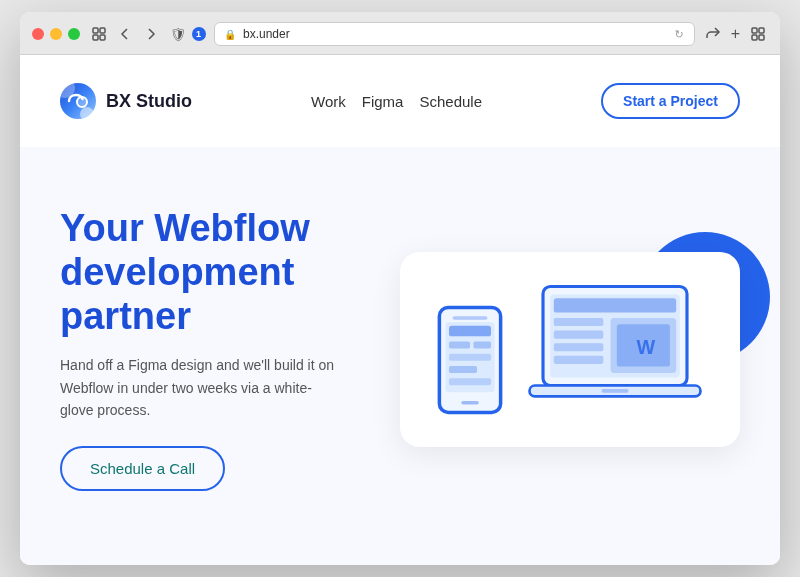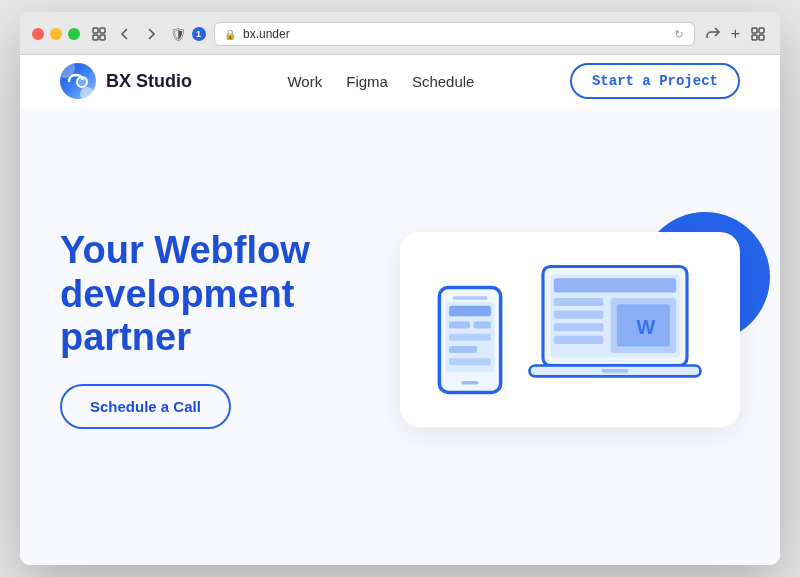--- a/index.html
+++ b/index.html
@@ -145,21 +145,21 @@
       background: #f8f9ff;
       min-height: 510px;
       display: flex;
       flex-direction: column;
     }
 
     
     .nav {
       display: flex;
       align-items: center;
-      padding: 8px 40px;
+      padding: 28px 40px;
       background: white;
       border-bottom: none;
     }
 
     .logo-area {
       display: flex;
       align-items: center;
       gap: 10px;
       text-decoration: none;
       flex-shrink: 0;
@@ -201,40 +201,39 @@
 
     .logo-text {
       font-size: 18px;
       font-weight: 700;
       color: #1a1a2e;
     }
 
     .nav-links {
       display: flex;
       align-items: center;
-      gap: 24px;
+      gap: 16px;
       margin: 0 auto;
     }
 
     .nav-link {
       text-decoration: none;
       color: #333;
       font-size: 15px;
       font-weight: 500;
     }
 
     .nav-cta {
       text-decoration: none;
       color: #2563eb;
       font-size: 14px;
       font-weight: 600;
       border: 2px solid #2563eb;
       border-radius: 50px;
       padding: 8px 20px;
-      font-family: Liberation Mono, monospace;
     }
 
     
     .hero {
       flex: 1;
       display: flex;
       align-items: center;
       padding: 40px 40px 54px;
       gap: 40px;
       background: #f8f9ff;
@@ -257,23 +256,23 @@
     .hero-subtitle {
       font-size: 14px;
       color: #555;
       line-height: 1.6;
       max-width: 280px;
     }
 
     .hero-cta {
       display: inline-block;
       text-decoration: none;
-      color: #1d4ed8;
+      color: #0f766e;
       font-size: 15px;
-      font-weight: 700;
+      font-weight: 400;
       border: 2px solid #2563eb;
       border-radius: 50px;
       padding: 12px 28px;
       width: fit-content;
       margin-top: 8px;
     }
 
     
     .hero-illustration {
       flex: 1;
@@ -415,20 +414,21 @@
         <a class="nav-link" href="#">Figma</a>
         <a class="nav-link" href="#">Schedule</a>
       </div>
 
       <a class="nav-cta" href="#">Start a Project</a>
     </nav>
 
     <div class="hero">
       <div class="hero-content">
         <h1 class="hero-title">Your Webflow development partner</h1>
+        <p class="hero-subtitle">Hand off a Figma design and we'll build it on Webflow in under two weeks via a white-glove process.</p>
         <a class="hero-cta" href="#">Schedule a Call</a>
       </div>
 
       <div class="hero-illustration">
 
         <div class="blue-circle-large"></div>
         <div class="blue-circle-small"></div>
 
         <div class="illustration-card">
 

